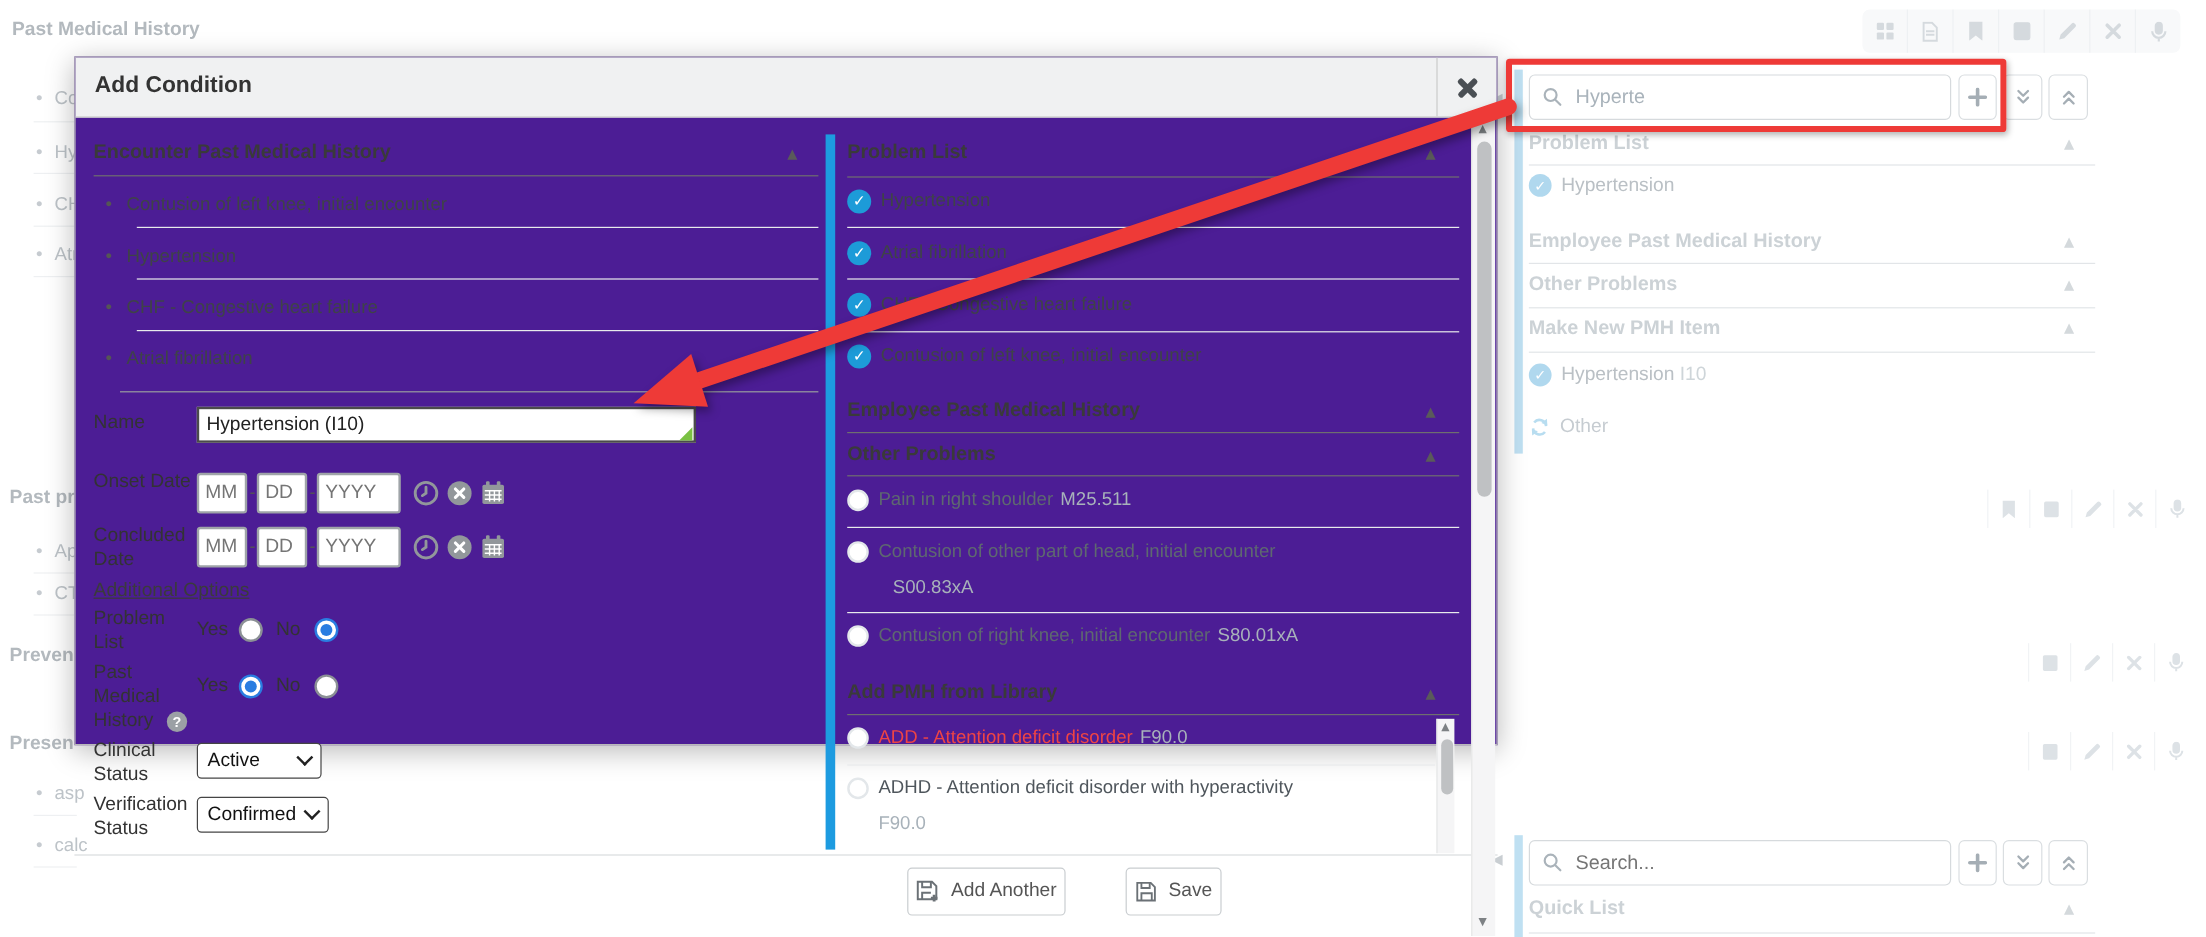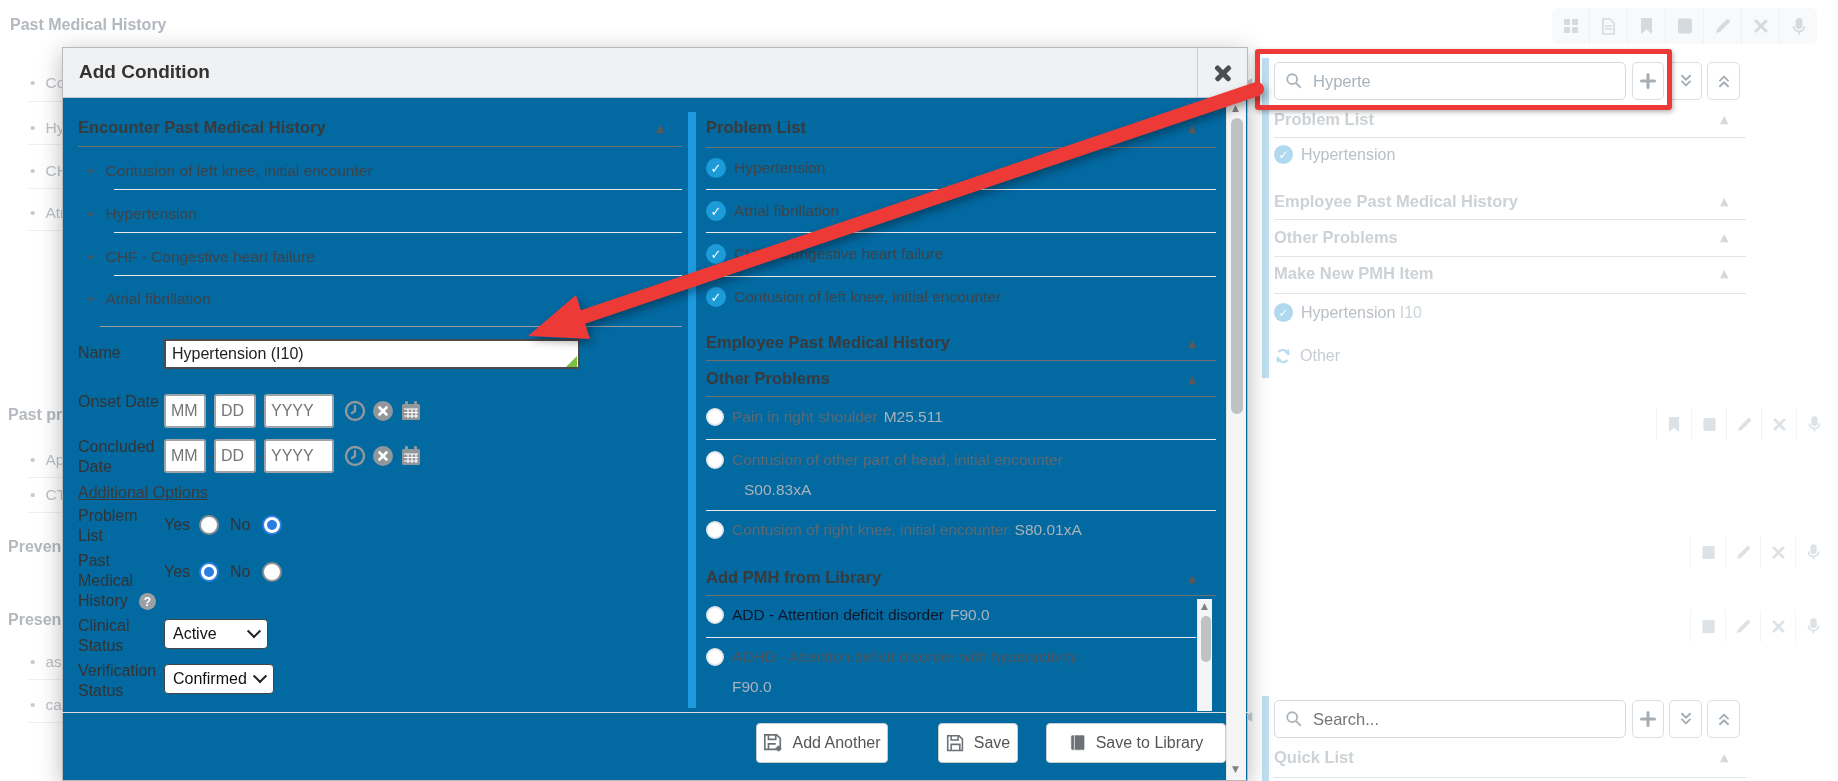--- a/index.html
+++ b/index.html
@@ -24,21 +24,21 @@
   .searchbox input{border:none;outline:none;flex:1;font-size:16.5px;color:#a9b3bb;margin-left:8px;font-family:inherit;background:transparent}
   .sqbtn{position:absolute;width:33px;height:38px;background:#fff;border:1.5px solid #dadee1;border-radius:5px;display:flex;align-items:center;justify-content:center;box-sizing:border-box;color:#a5aeb5}
   .sb-h{position:absolute;font-weight:bold;font-size:16.5px;color:#ccd2d6;white-space:nowrap}
   .sb-item{position:absolute;font-size:16px;color:#bac0c5;white-space:nowrap;display:flex;align-items:center}
   .sb-line{position:absolute;height:1px;background:#e2e5e8}
   .tri{position:absolute;font-size:11px;color:#d4d9dc}
   .chk{display:inline-flex;width:19px;height:19px;border-radius:50%;align-items:center;justify-content:center;color:#fff;font-size:12px;font-weight:bold;margin-right:8px;flex:none}
   .chk.dim{background:#b0d8ee}
   .chk.full{background:#1d9bd8;width:20px;height:20px;font-size:13px}
   
-  .modal{position:absolute;left:62px;top:47px;width:1186px;height:734px;background:#0369a1;border:1px solid #b9b9b9;box-shadow:0 5px 22px rgba(0,0,0,.28);box-sizing:border-box}
+  .modal{position:absolute;left:62px;top:47px;width:1186px;height:574px;background:#4c1d95;border:1px solid #b9b9b9;box-shadow:0 5px 22px rgba(0,0,0,.28);box-sizing:border-box}
   .m-head{position:absolute;left:0;top:0;right:0;height:50px;background:#f0f1f2;border-bottom:1px solid #c9c9c9;box-sizing:border-box}
   .m-title{position:absolute;left:16px;top:13px;font-size:19px;font-weight:bold;color:#333}
   .m-close{position:absolute;right:0;top:0;width:50px;height:49px;border-left:1px solid #cbcbcb;display:flex;align-items:center;justify-content:center;box-sizing:border-box}
   .xbars{position:relative;width:18px;height:18px}
   .xbars:before,.xbars:after{content:"";position:absolute;left:-1px;top:7px;width:20px;height:4.5px;border-radius:2px;background:#4a4f54}
   .xbars:before{transform:rotate(45deg)}.xbars:after{transform:rotate(-45deg)}
   .sec-h{position:absolute;font-weight:bold;font-size:16.5px;color:#3a3a3a;white-space:nowrap}
   .dline{position:absolute;height:1px;background:#6f6f6f}
   .iline{position:absolute;height:1px;background:#e8eaec}
   .m-item{position:absolute;font-size:15.5px;color:#3f4347;white-space:nowrap}
@@ -476,21 +476,21 @@
       <span class="txt">Contusion of right knee, initial encounter</span>
       <span class="code">S80.01xA</span>
     </div>
 
   <div class="sec-h" style="left:706px;top:568px">Add PMH from Library</div>
   <div class="m-tri glyph" style="left:1188px;top:573px">▲</div>
   <div class="dline" style="left:706px;top:595px;width:510px"></div>
 
   <div class="rc-item" style="left:706px;top:606px">
       <span class="ocirc"></span>
-      <span style="color:#0f172a">ADD - Attention deficit disorder</span>
+      <span style="color:#ef4444">ADD - Attention deficit disorder</span>
       <span class="code">F90.0</span>
     </div>
   <div class="iline" style="left:706px;top:637px;width:490px"></div>
   <div class="rc-item" style="left:706px;top:648px">
       <span class="ocirc"></span>
       <span style="color:#4f565c">ADHD - Attention deficit disorder with hyperactivity</span>
     </div>
   <div class="rc-item" style="left:732px;top:678px">
       <span class="code" style="margin-left:0">F90.0</span>
     </div>
@@ -513,28 +513,20 @@
   </div>
   <div class="f-btn" style="left:938px;width:80px">
     <span class="ic">
         <svg class="icsvg" width="19" height="19" viewBox="0 0 22 22" fill="none" stroke="currentColor" stroke-width="1.8">
           <path d="M2 2 h13 l4 4 v13 h-17 z"></path>
           <path d="M6 2 v5 h8 v-5 M6 19 v-7 h10 v7"></path>
         </svg>
       </span>
     <span>Save</span>
   </div>
-  <div class="f-btn" style="left:1046px;width:180px">
-    <span class="ic">
-        <svg class="icsvg" width="18" height="18" viewBox="0 0 20 20" fill="currentColor">
-          <path d="M4 1 h12 a1.5 1.5 0 0 1 1.5 1.5 v14 a1.5 1.5 0 0 1 -1.5 1.5 h-12 a2 2 0 0 1 -2 -2 v-13 a2 2 0 0 1 2 -2 z M6 1 v17" stroke="#fff" stroke-width=".8"></path>
-        </svg>
-      </span>
-    <span>Save to Library</span>
-  </div>
 
   <div class="sc-track" style="left:1226px;top:98px;width:20px;height:682px">
     <div class="sc-ar glyph" style="left:5px;top:6px">▲</div>
     <div class="sc-thumb" style="left:4px;top:20px;width:12px;height:296px"></div>
     <div class="sc-ar glyph" style="left:5px;bottom:6px">▼</div>
   </div>
 
   <div class="red-rect"></div>
   <svg class="arrow-svg" width="1838" height="781" viewBox="0 0 1838 781">
     <line x1="1257" y1="89" x2="583" y2="317" stroke="#ee3a37" stroke-width="14" stroke-linecap="round"></line>

